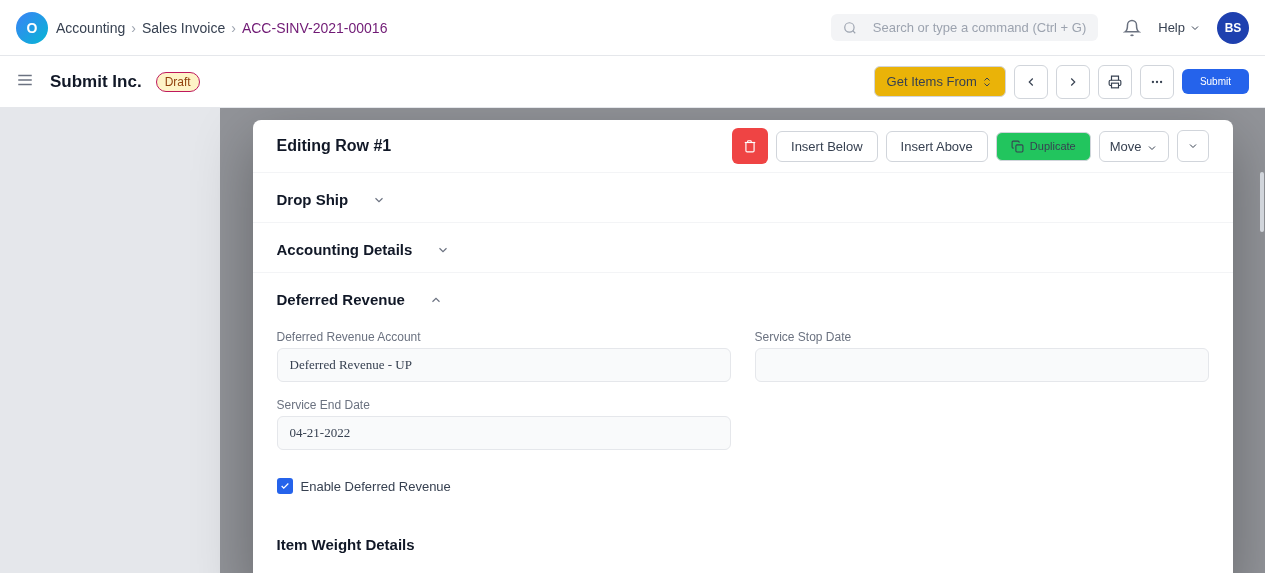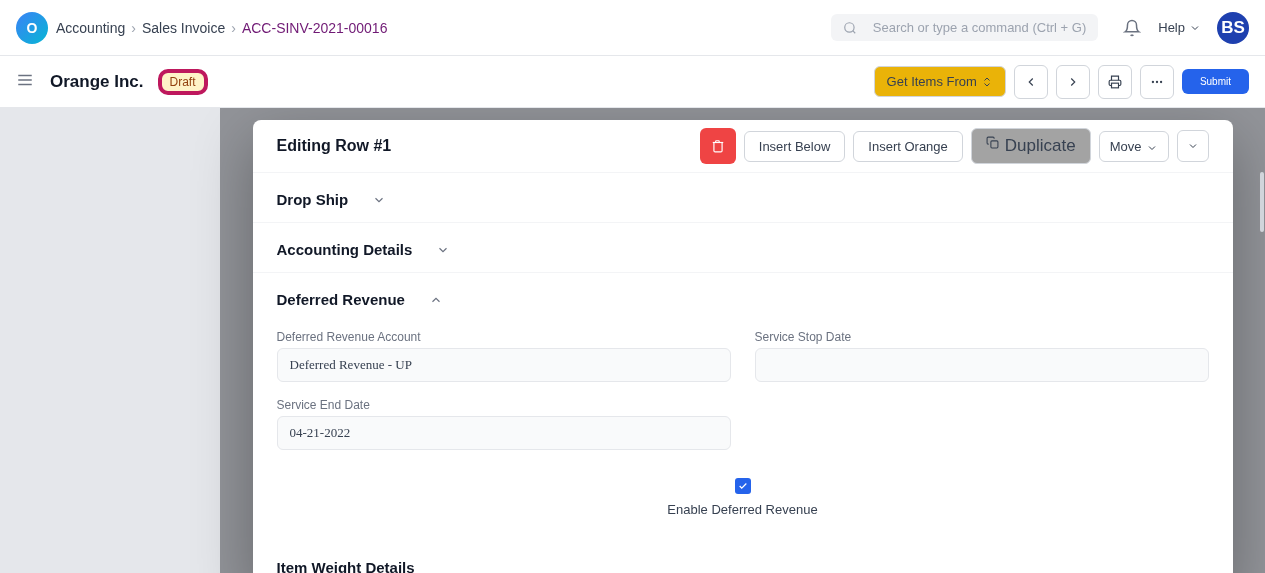--- a/index.html
+++ b/index.html
@@ -49,40 +49,40 @@
     .help-btn {
       display: flex; align-items: center; gap: 4px;
       font-size: 13px; color: #374151; cursor: pointer;
       padding: 6px 8px; border-radius: 6px; border: none; background: transparent;
       margin-right: 8px;
     }
     .avatar {
       width: 32px; height: 32px; border-radius: 50%;
       background: #1e40af; color: white;
       display: flex; align-items: center; justify-content: center;
-      font-size: 17px; font-weight: 600;
+      font-size: 12px; font-weight: 600;
     }
 
     
     .secondary-toolbar {
       background: #fff;
       height: 52px;
       display: flex;
       align-items: center;
       padding: 0 16px;
       border-bottom: 1px solid #e5e7eb;
       gap: 8px;
       position: relative;
       z-index: 10;
     }
     .menu-icon { color: #6b7280; cursor: pointer; margin-right: 8px; }
     .doc-title { font-size: 17px; font-weight: 600; color: #111827; }
     .status-badge {
       background: #fef3c7; color: #92400e;
-      border: 4px solid #be185d;
+      border: 1px solid #be185d;
       padding: 2px 8px; border-radius: 10px; font-size: 12px;
       margin-left: 6px;
     }
     .toolbar-spacer { flex: 1; }
     .get-items-btn {
       display: flex; align-items: center; gap: 4px;
       padding: 7px 12px; border: 1px solid #d1d5db; border-radius: 6px;
       background: #eab308; font-size: 13px; color: #374151; cursor: pointer;
     }
     .nav-arrow-btn {
@@ -160,21 +160,21 @@
       background: #ef4444; border: none; border-radius: 6px;
       display: flex; align-items: center; justify-content: center;
       cursor: pointer; color: white;
     }
     .modal-action-btn {
       padding: 7px 14px; border: 1px solid #d1d5db; border-radius: 6px;
       background: #fff; font-size: 13px; color: #374151; cursor: pointer;
     }
     .duplicate-btn {
       padding: 7px 14px; border: 1px solid #d1d5db; border-radius: 6px;
-      background: #a3a3a3; font-size: 17px; color: #374151; cursor: pointer;
+      background: #22c55e; font-size: 11px; color: #374151; cursor: pointer;
       display: flex; gap: 6px;
     }
     .move-btn {
       padding: 7px 10px; border: 1px solid #d1d5db; border-radius: 6px;
       background: #fff; font-size: 13px; color: #374151; cursor: pointer;
       display: flex; align-items: flex-end; gap: 4px;
     }
     .chevron-btn {
       width: 32px; height: 32px; border: 1px solid #d1d5db; border-radius: 6px;
       background: #fff; display: flex; align-items: center; justify-content: center;
@@ -209,21 +209,20 @@
     .form-input {
       padding: 8px 12px; border: 1px solid #e5e7eb; border-radius: 6px;
       font-size: 13px; color: #374151; background: #f9fafb;
       outline: none;
       font-family: Liberation Serif, serif;
     }
 
     .checkbox-row {
       display: flex; align-items: center; gap: 8px;
       padding: 8px 0;
-      flex-direction: column;
     }
     .checkbox-box {
       width: 16px; height: 16px; border-radius: 3px;
       background: #2563eb; border: none;
       display: flex; align-items: center; justify-content: center;
       flex-shrink: 0;
     }
     .checkbox-label { font-size: 13px; color: #374151; }
 
     
@@ -275,21 +274,21 @@
 </div>
 
 <div class="secondary-toolbar">
   <span class="menu-icon">
     <svg width="18" height="18" viewBox="0 0 24 24" fill="none" stroke="currentColor" stroke-width="2">
         <line x1="3" y1="6" x2="21" y2="6"></line>
         <line x1="3" y1="12" x2="21" y2="12"></line>
         <line x1="3" y1="18" x2="21" y2="18"></line>
       </svg>
   </span>
-  <span class="doc-title">Orange Inc.</span>
+  <span class="doc-title">Submit Inc.</span>
   <span class="status-badge">
     <span>Draft</span>
   </span>
   <div class="toolbar-spacer"></div>
   <button class="get-items-btn">
     <span>Get Items From</span>
     <svg width="12" height="12" viewBox="0 0 24 24" fill="none" stroke="currentColor" stroke-width="2">
         <polyline points="7 15 12 20 17 15"></polyline>
         <polyline points="7 9 12 4 17 9"></polyline>
       </svg>
@@ -331,21 +330,21 @@
       <div class="modal-header">
         <span class="modal-title">Editing Row #1</span>
         <div class="modal-actions">
           <button class="delete-btn">
             <svg width="14" height="14" viewBox="0 0 24 24" fill="none" stroke="white" stroke-width="2">
                 <polyline points="3 6 5 6 21 6"></polyline>
                 <path d="M19 6v14a2 2 0 0 1-2 2H7a2 2 0 0 1-2-2V6m3 0V4a1 1 0 0 1 1-1h4a1 1 0 0 1 1 1v2"></path>
               </svg>
           </button>
           <button class="modal-action-btn">Insert Below</button>
-          <button class="modal-action-btn">Insert Orange</button>
+          <button class="modal-action-btn">Insert Above</button>
           <button class="duplicate-btn">
             <svg width="13" height="13" viewBox="0 0 24 24" fill="none" stroke="currentColor" stroke-width="2">
                 <rect x="9" y="9" width="13" height="13" rx="2"></rect>
                 <path d="M5 15H4a2 2 0 0 1-2-2V4a2 2 0 0 1 2-2h9a2 2 0 0 1 2 2v1"></path>
               </svg>
             <span>Duplicate</span>
           </button>
           <button class="move-btn">
             <span>Move</span>
             <svg width="12" height="12" viewBox="0 0 24 24" fill="none" stroke="currentColor" stroke-width="2">

